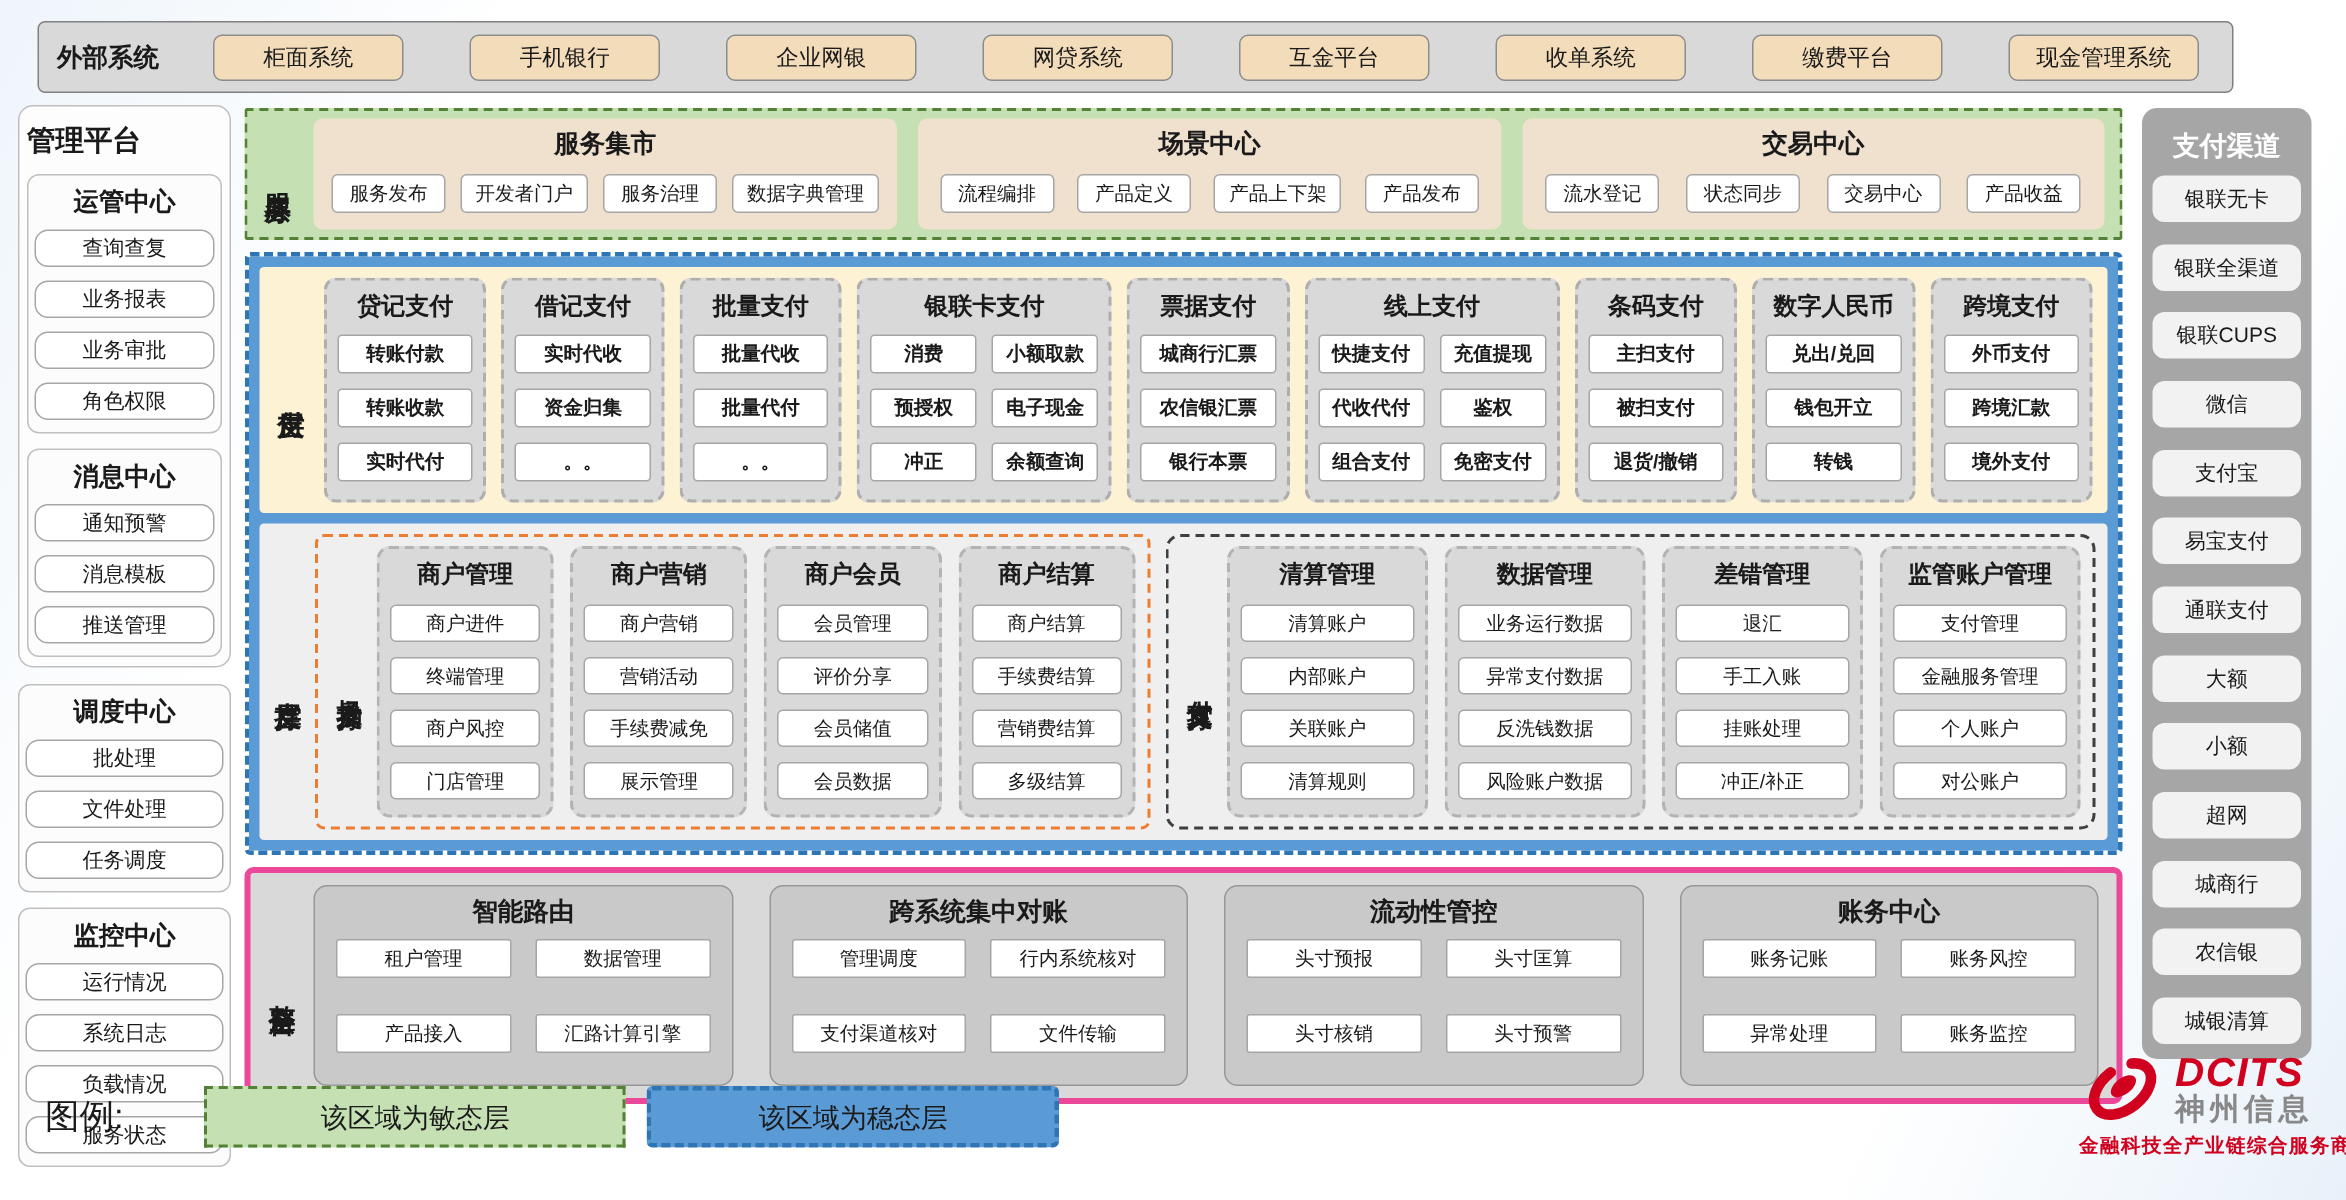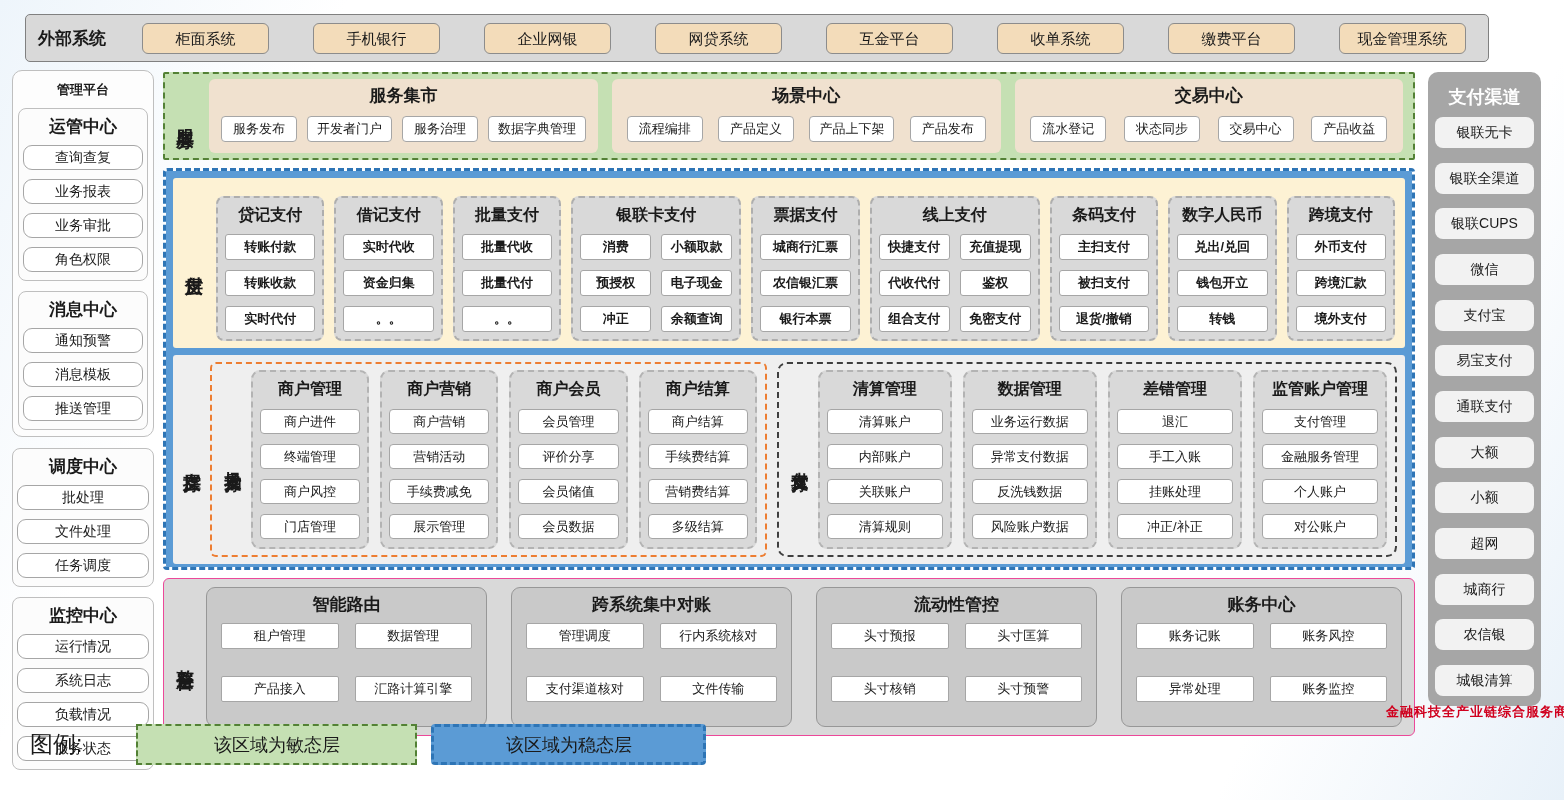--- a/index.html
+++ b/index.html
@@ -21,21 +21,21 @@
   .topbar-items { flex:1; display:flex; justify-content:space-between; align-items:center; }
   .tan-btn {
     background:#f3dcba; border:1px solid #8c8c8c; border-radius:6px;
     min-width:127px; height:31px; line-height:29px; text-align:center;
     font-size:15px; padding:0 10px; white-space:nowrap;
   }
 
   
   .left-sidebar { position:absolute; left:12px; top:70px; width:142px; display:flex; flex-direction:column; gap:11px; }
   .side-box { border:1px solid #bfbfbf; border-radius:10px; background:#fdfdfd; padding:6px 5px; }
-  .side-title { font-size:13px; font-weight:bold; text-align:center; margin:4px 0 9px; }
+  .side-title { font-size:19px; font-weight:bold; margin:4px 0 9px; }
   .side-groups { display:flex; flex-direction:column; gap:10px; }
   .side-group { border:1px solid #bfbfbf; border-radius:8px; background:#fcfcfc; padding:5px 4px 8px; }
   .side-group-title { font-weight:bold; font-size:17px; text-align:center; margin:1px 0 7px; }
   .side-group-items { display:flex; flex-direction:column; gap:9px; }
   .side-group-items .white-btn { border-radius:9px; height:25px; line-height:23px; font-size:14px; }
 
   .white-btn {
     background:#ffffff; border:1px solid #a6a6a6; border-radius:4px;
     text-align:center; font-size:13px; padding:0 3px; white-space:nowrap;
   }
@@ -64,21 +64,21 @@
   
   .stable-wrap {
     height:402px; background:#5b9bd5; background-clip:padding-box;
     border:3px dashed #2e75b6; border-radius:4px;
     display:flex; flex-direction:column; gap:7px; padding:7px;
   }
 
   
   .payment-layer { flex:0 0 164px; background:#fdf2d4; border-radius:3px; display:flex; gap:9px; padding:7px 10px 7px 8px; }
   .payment-layer .vlabel { font-size:18px; width:26px; }
-  .pay-cols { flex:1; display:flex; gap:10px;margin-top:11px; }
+  .pay-cols { flex:1; display:flex; gap:10px; }
   .pay-col { background:#d9d9d9; border:2px dashed #aeaeae; border-radius:8px; padding:5px 7px 7px; flex:1; display:flex; flex-direction:column; }
   .pay-cols > .pay-col:nth-child(4), .pay-cols > .pay-col:nth-child(6) { flex:1.68; }
   .pay-col-title { font-weight:bold; font-size:16px; text-align:center; margin:2px 0 8px; white-space:nowrap; }
   .pay-col-items { display:grid; grid-template-columns:1fr; gap:10px; align-content:start;font-weight:bold; }
   .pay-cols > .pay-col:nth-child(4) .pay-col-items,
   .pay-cols > .pay-col:nth-child(6) .pay-col-items { grid-template-columns:1fr 1fr; }
   .pay-col-items .white-btn { height:26px; line-height:24px; border-radius:3px; }
 
   
   .support-layer { flex:1; background:#efefef; border-radius:3px; display:flex; gap:5px; padding:7px 8px 7px 6px; }
@@ -89,21 +89,21 @@
   .sup-section.pays  { border:2px dashed #3f3f3f; border-radius:10px; flex:1.04; }
   .sup-section .vlabel { font-size:17px; width:26px; }
   .sup-cols { flex:1; display:flex; gap:11px; }
   .sup-col { background:#d9d9d9; border:2px dashed #b3b3b3; border-radius:9px; padding:5px 7px 8px; flex:1; display:flex; flex-direction:column; }
   .sup-col-title { font-weight:bold; font-size:16px; text-align:center; margin:2px 0 9px; white-space:nowrap; }
   .sup-col-items { display:flex; flex-direction:column; gap:10px; flex:1; justify-content:flex-start; }
   .sup-col-items .white-btn { height:25px; line-height:23px; border-radius:4px; }
 
   
   .integration-layer {
-    height:158px; background:#d9d9d9; border:1px solid #ec4899; border-radius:6px;
+    height:158px; background:#d9d9d9; border:4px solid #ec4899; border-radius:6px;
     display:flex; gap:8px; padding:8px 12px 8px 8px;
   }
   .integration-layer .vlabel { font-size:18px; width:26px; }
   .int-groups { flex:1; display:flex; gap:24px; }
   .int-group { background:#c9c9c9; border:1px solid #979797; border-radius:9px; flex:1; padding:3px 14px 8px; display:flex; flex-direction:column; }
   .int-group-title { font-weight:bold; font-size:17px; text-align:center; margin:2px 0 7px; }
   .int-group-items { display:grid; grid-template-columns:1fr 1fr; gap:10px 16px; flex:1; }
   .int-group-items .white-btn { height:26px; line-height:24px; border-radius:2px; }
 
   
@@ -467,14 +467,26 @@
     </div>
 </div>
 
 <div class="legend">
   <span class="legend-label">图例:</span>
   <div class="legend-chip legend-agile">该区域为敏态层</div>
   <div class="legend-chip legend-stable">该区域为稳态层</div>
 </div>
 
 <div class="logo">
+  <div class="logo-top">
+    <svg class="logo-swirl" viewBox="0 0 48 48" aria-hidden="true">
+      <g transform="rotate(-38 24 24)">
+        <ellipse cx="24" cy="24" rx="20" ry="12.5" fill="none" stroke="#d0001e" stroke-width="6.5" stroke-dasharray="78 14" stroke-linecap="round"></ellipse>
+        <ellipse cx="25.5" cy="23" rx="9" ry="5" fill="#d0001e"></ellipse>
+      </g>
+    </svg>
+    <div class="logo-texts">
+      <div class="logo-brand">DCITS</div>
+      <div class="logo-company">神州信息</div>
+    </div>
+  </div>
   <div class="logo-tagline">金融科技全产业链综合服务商</div>
 </div>
 
 </body></html>

